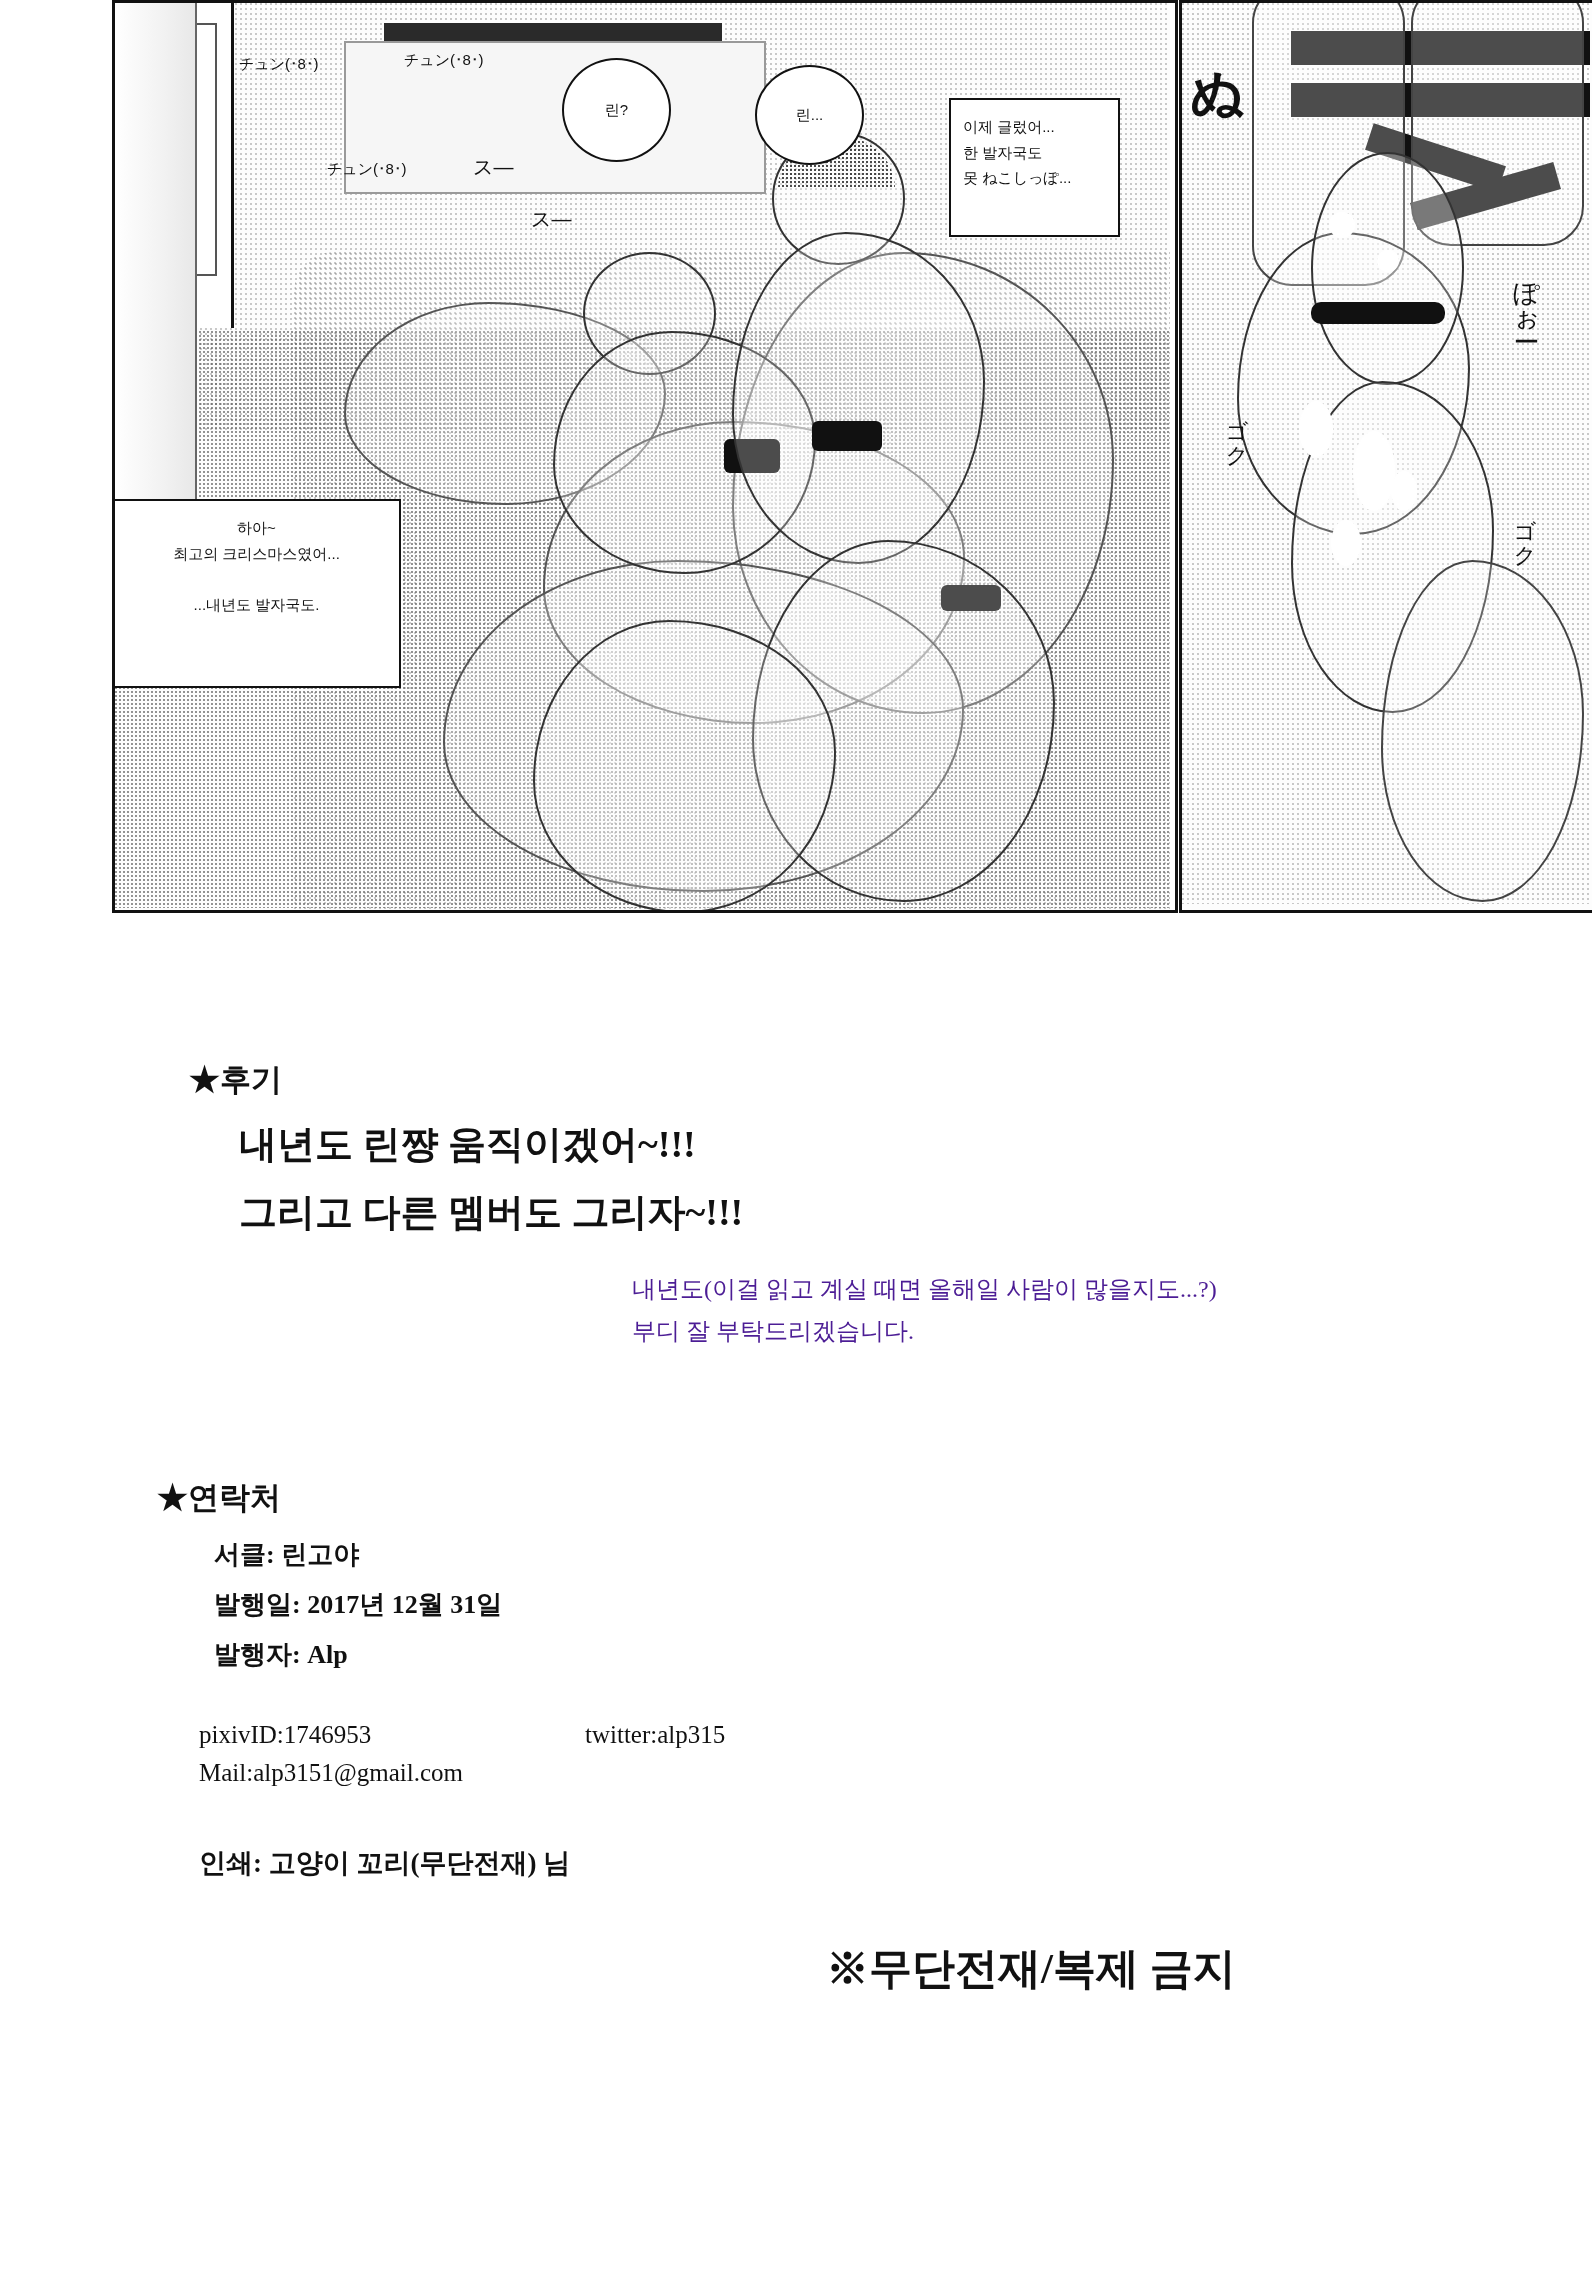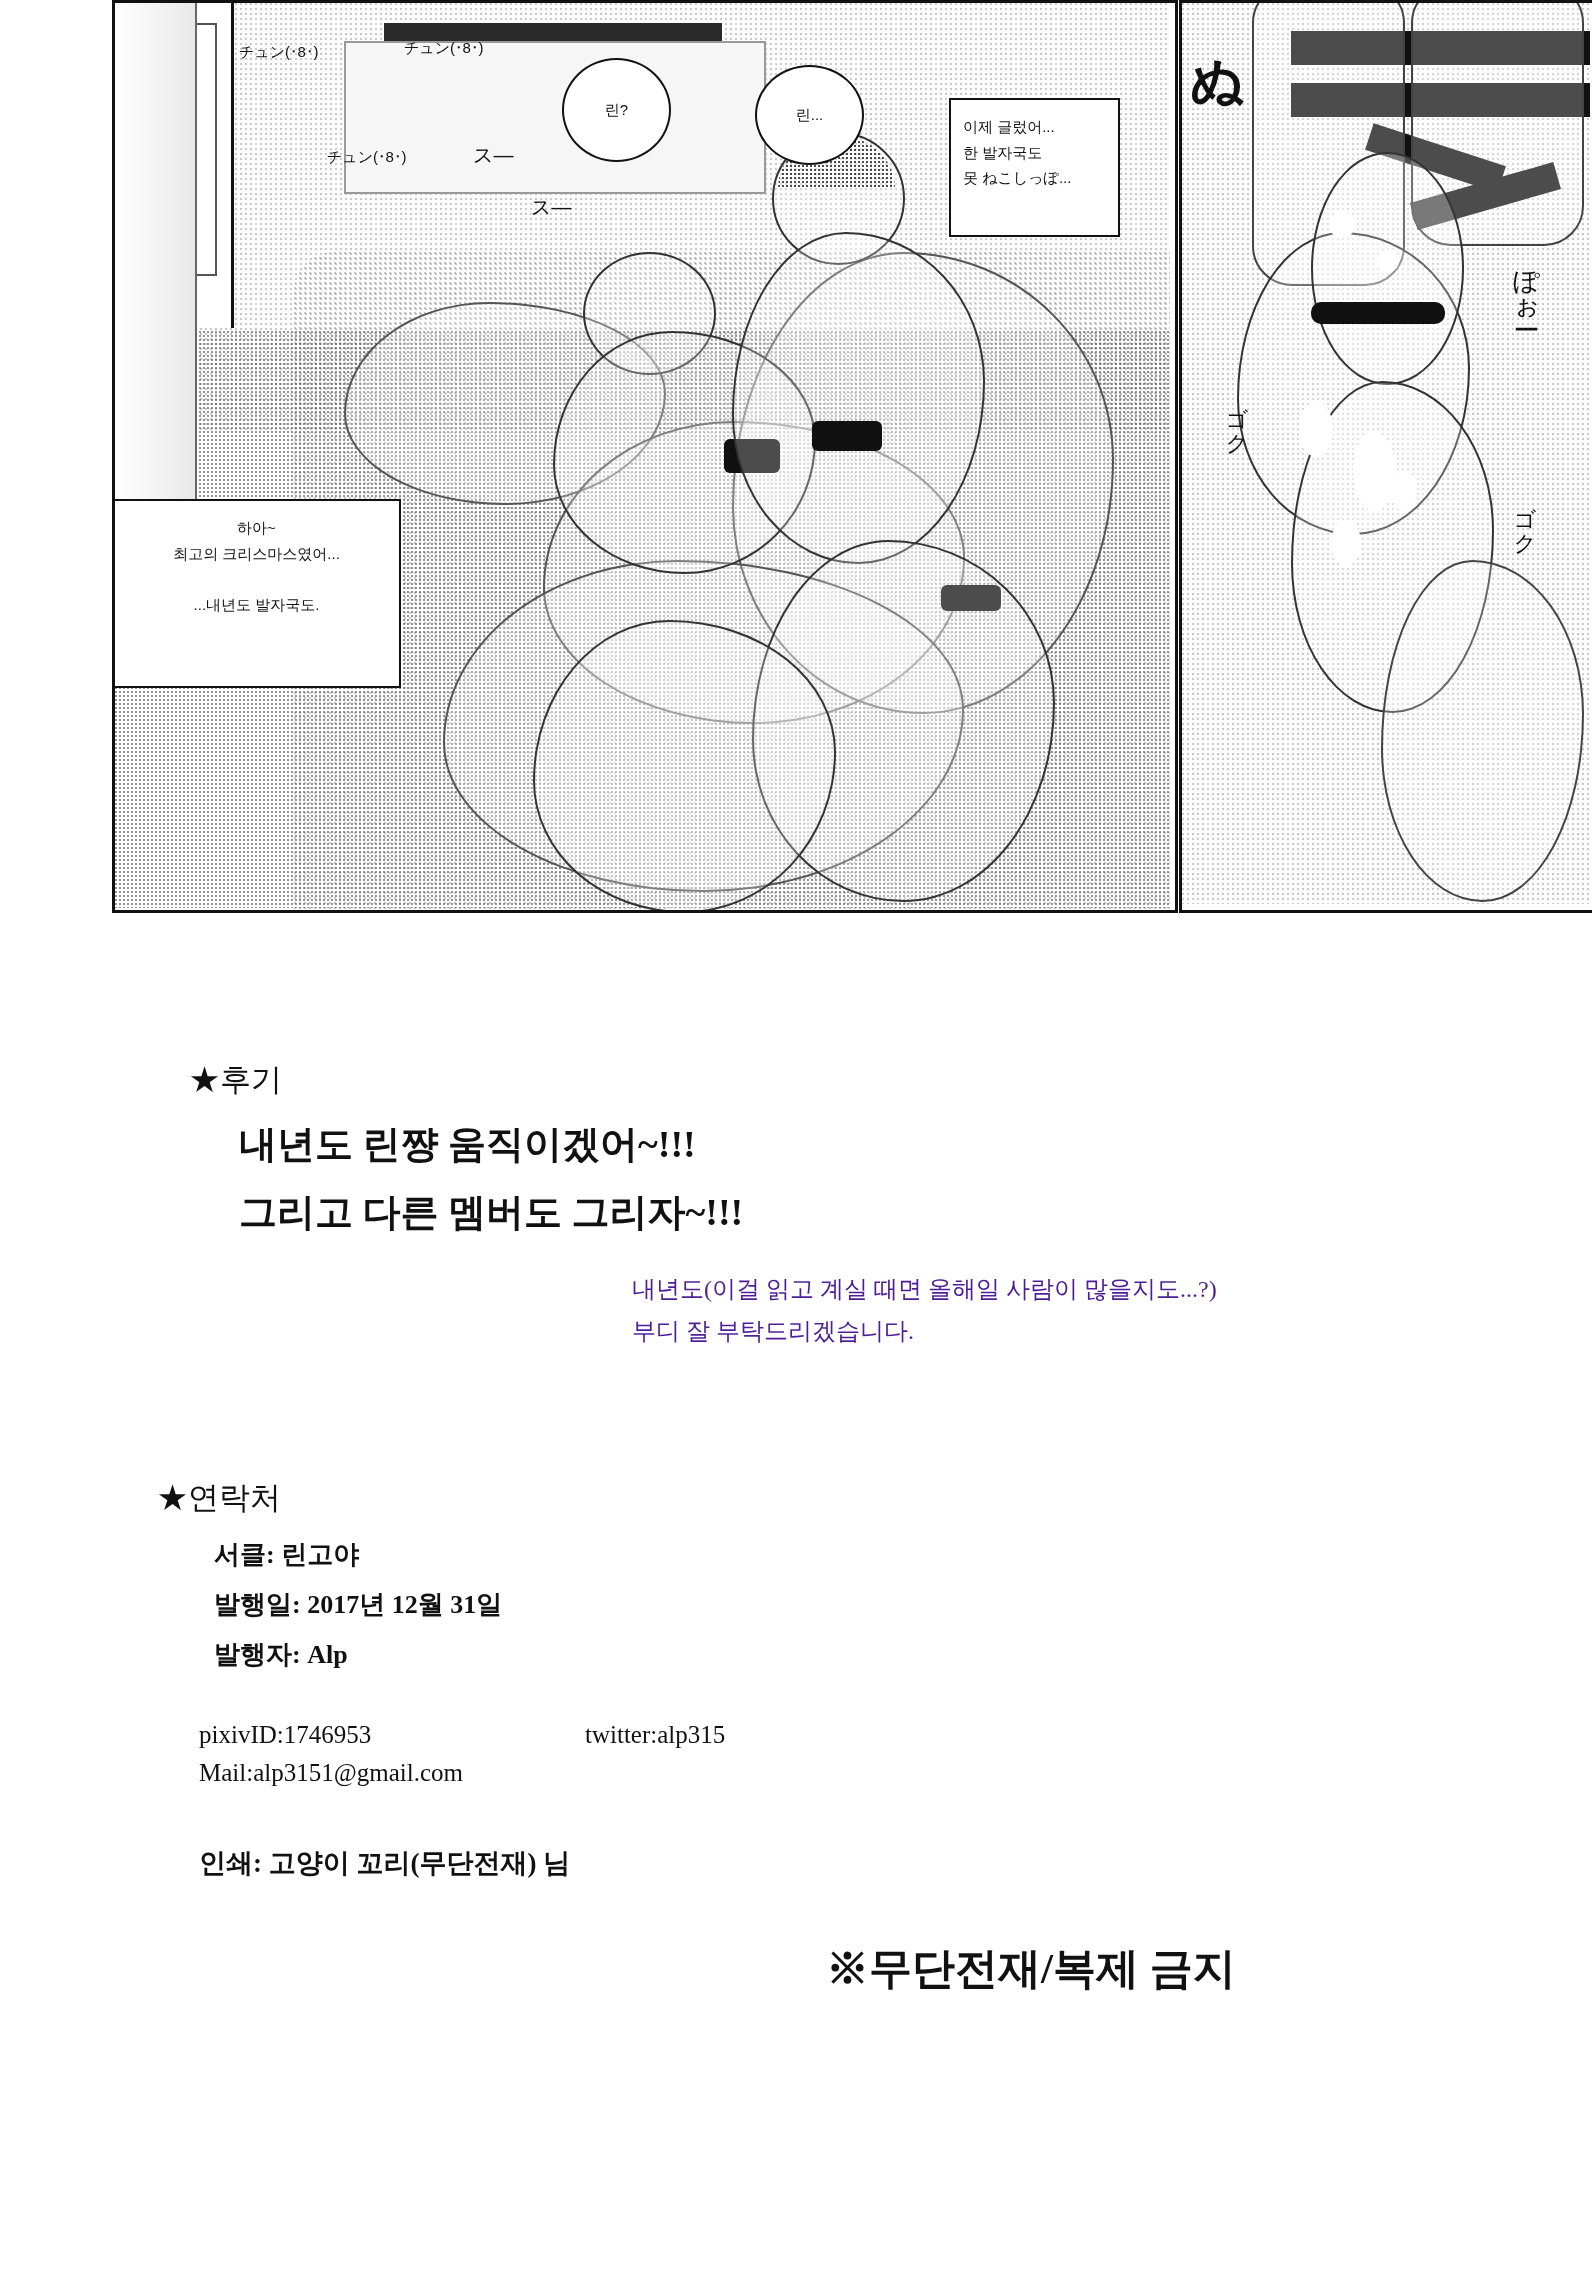--- a/index.html
+++ b/index.html
@@ -94,20 +94,21 @@
     padding: 14px 12px;
     white-space: pre-line;
     color: #111;
   }
 
   .sfx {
     position: absolute;
     font-family: "Liberation Sans", sans-serif;
     color: #111;
     white-space: pre-line;
+    margin-top: 12px;
   }
   .sfx-small { font-size: 15px; }
   .sfx-mid { font-size: 20px; }
   .sfx-vert {
     writing-mode: vertical-rl;
     font-size: 26px;
     letter-spacing: 2px;
   }
   .sfx-big {
     font-size: 54px;
@@ -135,21 +136,21 @@
   
   .text-area {
     position: absolute;
     left: 0;
     top: 945px;
     width: 1592px;
   }
 
   .star-head {
     font-size: 31px;
-    font-weight: normal;
+    font-weight: bold;
     font-family: "Liberation Serif", serif;
     color: #111;
   }
   #afterword-heading { position: absolute; left: 189px; top: 114px; }
   #contact-heading   { position: absolute; left: 157px; top: 532px; }
 
   .big-line {
     position: absolute;
     font-size: 38px;
     font-weight: bold;

